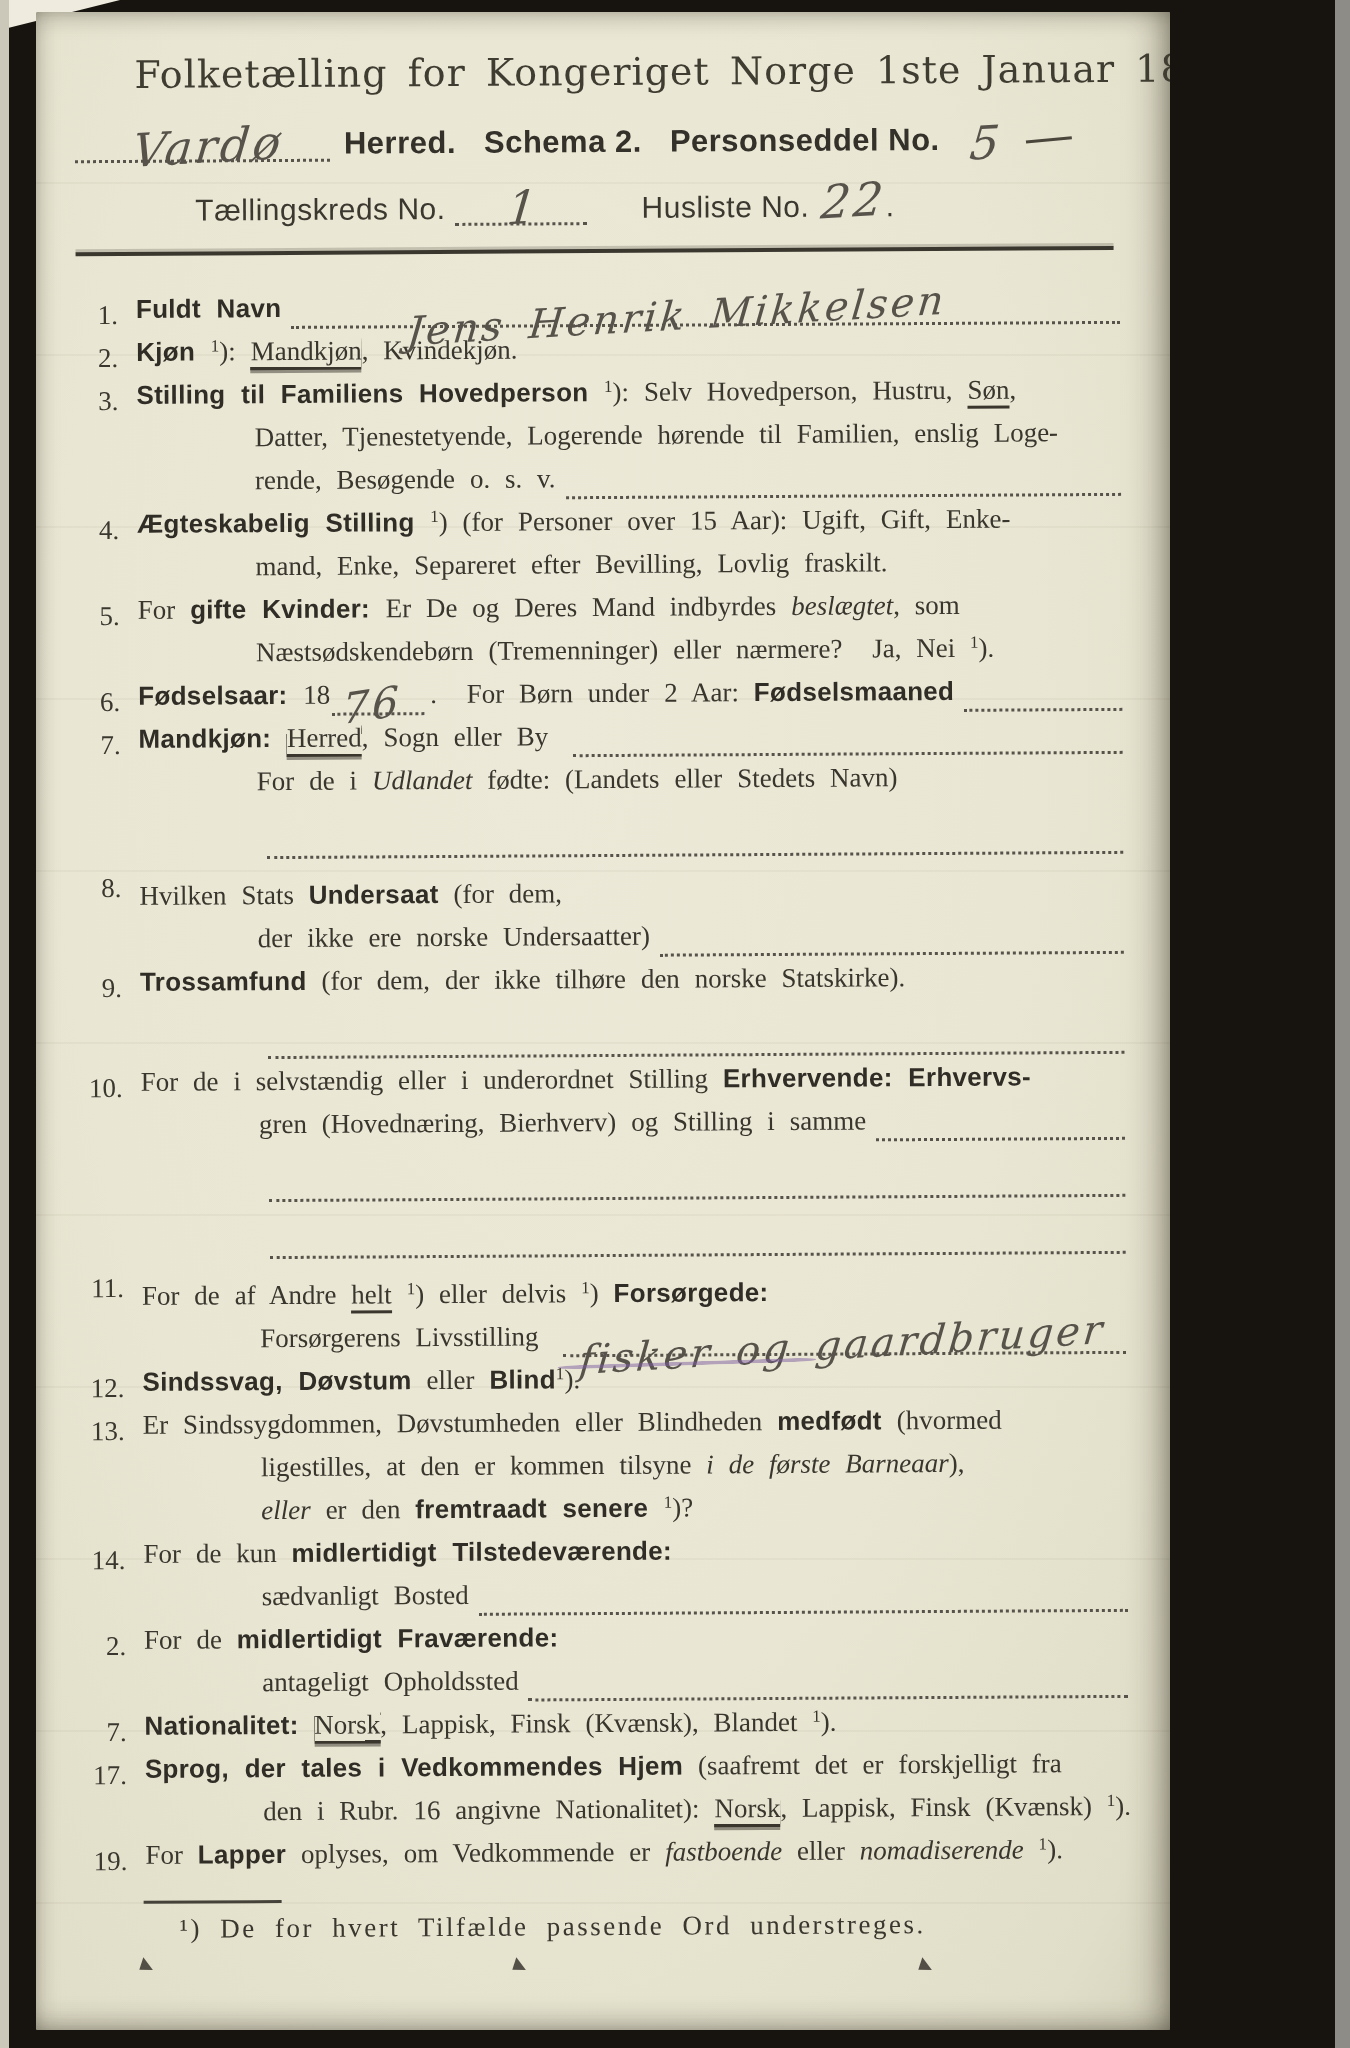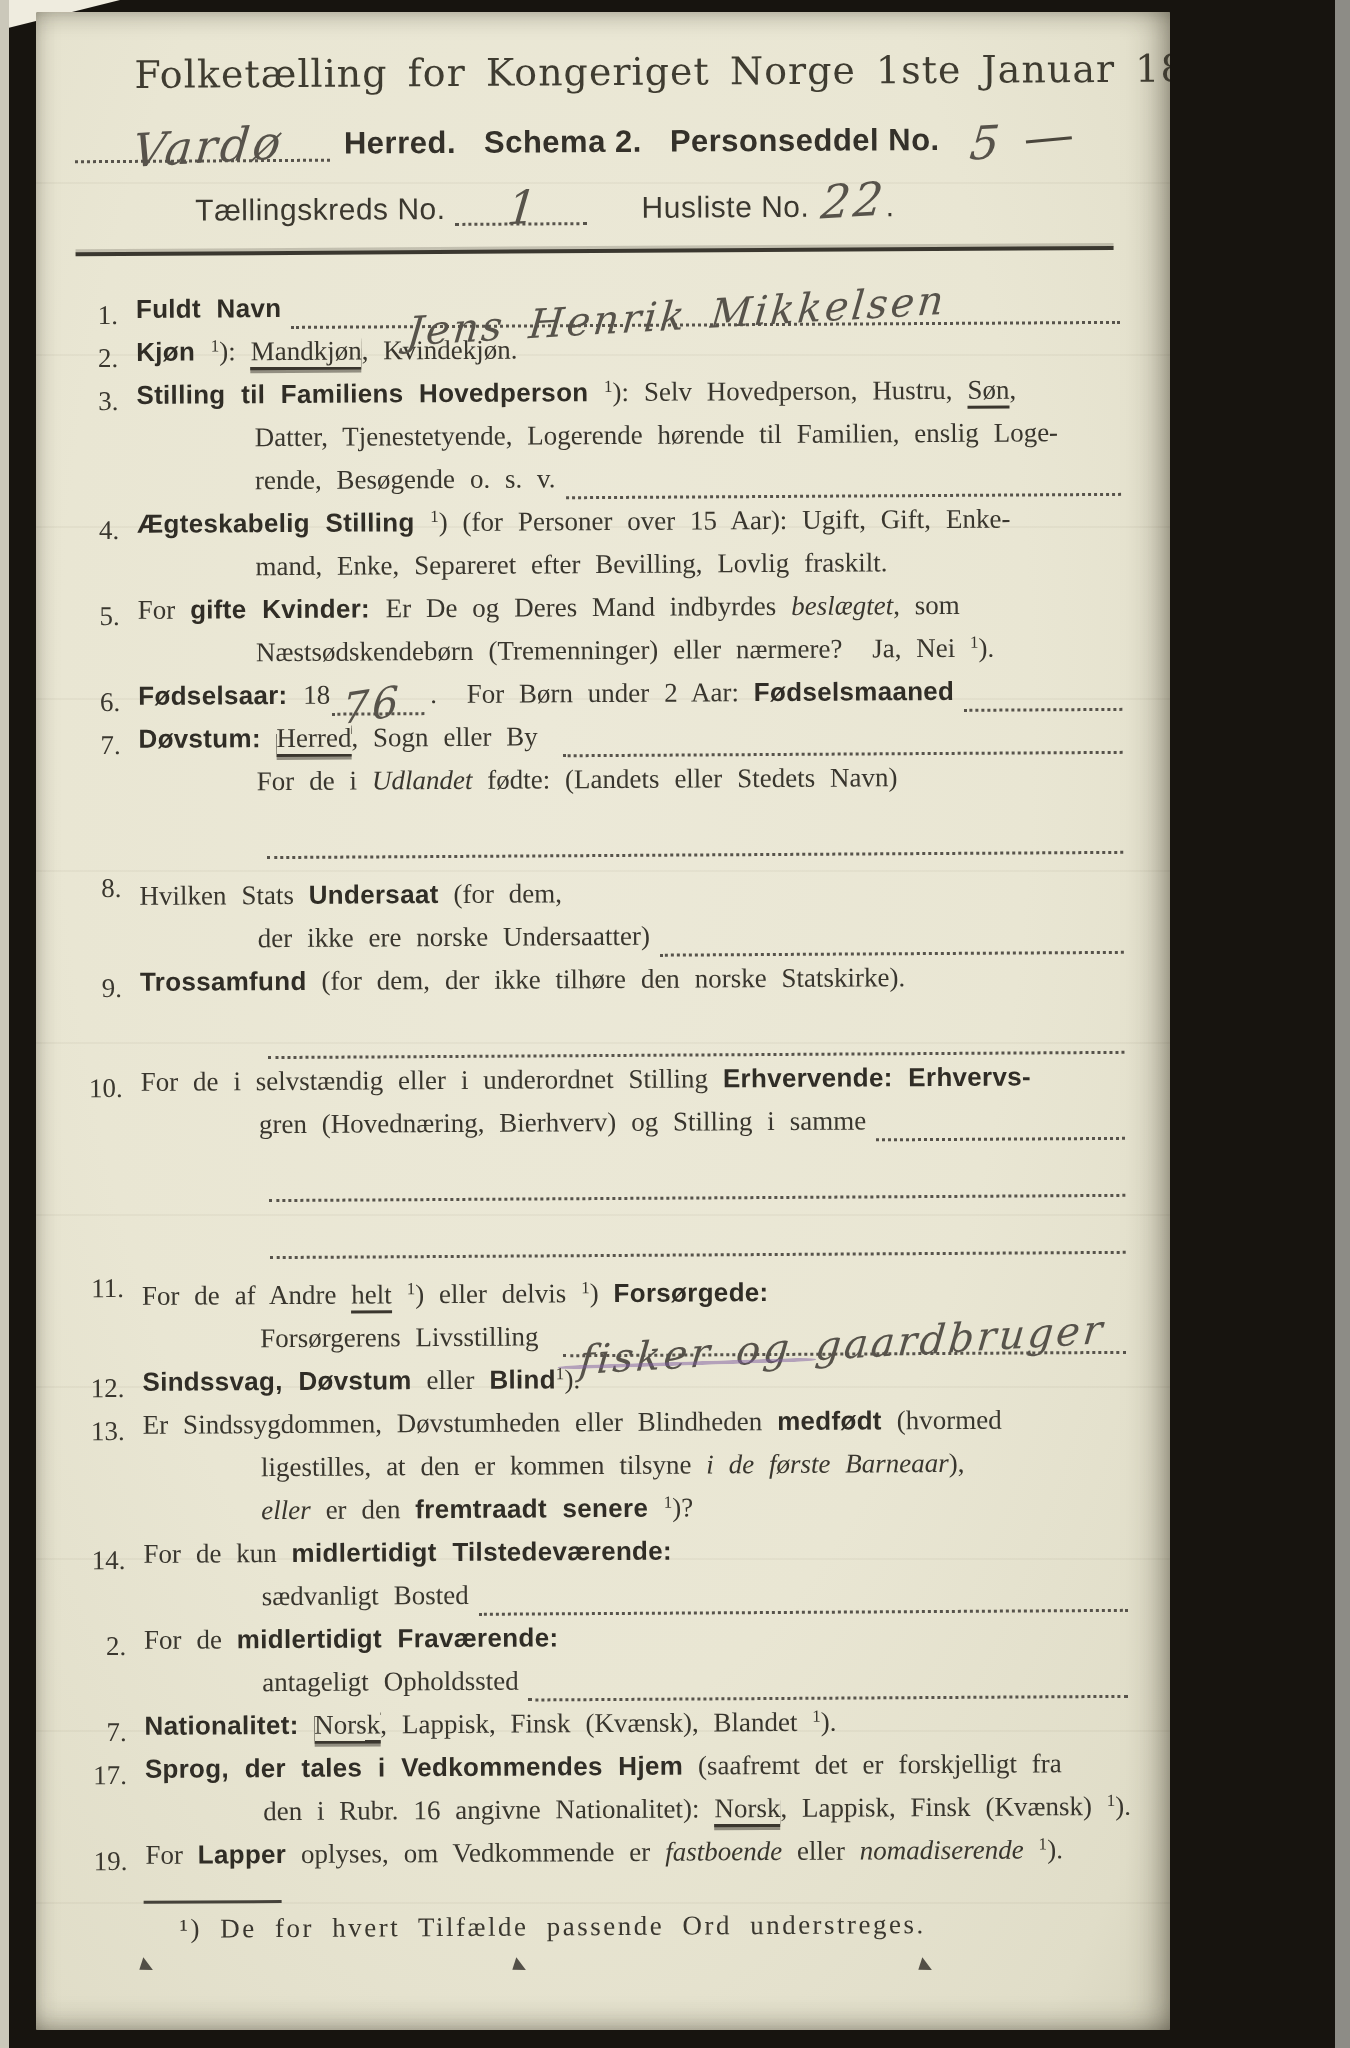--- a/index.html
+++ b/index.html
@@ -194,21 +194,21 @@
               <span class="seg">.  For Børn under 2 Aar: </span>
               <span class="seg b">Fødselsmaaned</span>
               <span class="seg fill"></span>
             </div>
           </div>
         </div>
         <div class="item">
           <span class="num">7.</span>
           <div class="content">
             <div class="line">
-              <span class="seg b">Døvstum: </span>
+              <span class="seg b">Mandkjøn: </span>
               <span class="seg u2">Herred</span>
               <span class="seg">, Sogn eller By </span>
               <span class="seg fill"></span>
             </div>
             <div class="line ind">
               <span class="seg">For de i </span>
               <span class="seg i">Udlandet</span>
               <span class="seg"> fødte: (Landets eller Stedets Navn)</span>
             </div>
             <div class="line ind gap">

